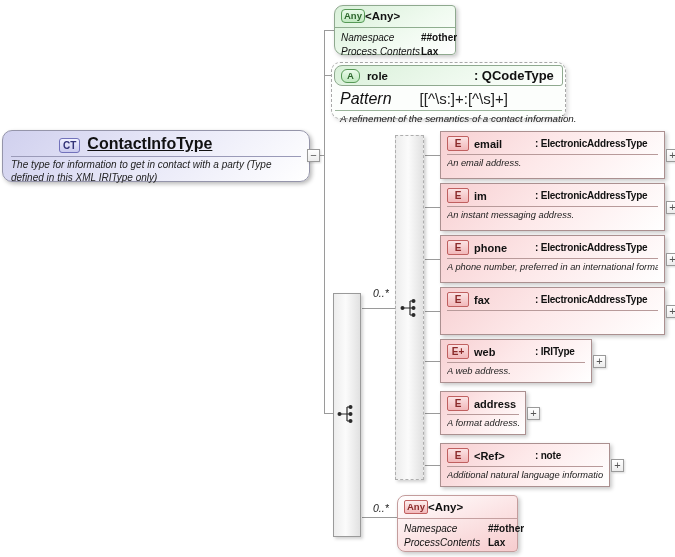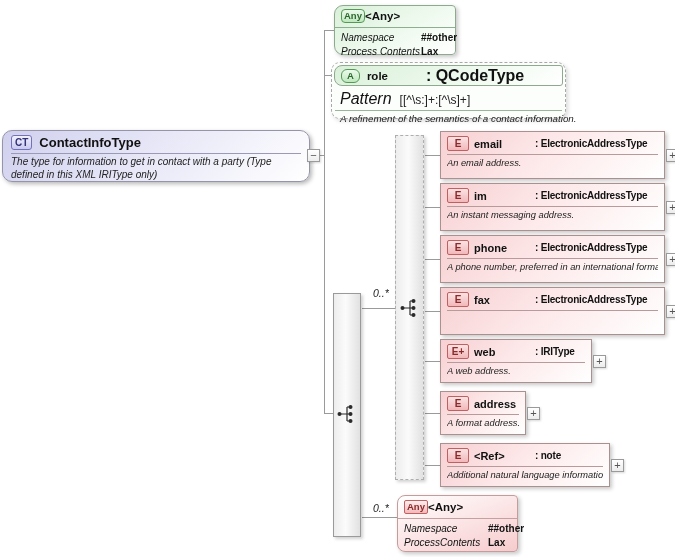--- a/index.html
+++ b/index.html
@@ -19,24 +19,24 @@
   
   .pbox{position:absolute;width:13px;height:13px;box-sizing:border-box;border:1px solid #9a9a9a;
         background:linear-gradient(#ffffff,#ececec);color:#555;font-size:11px;line-height:11px;
         text-align:center;box-shadow:1px 1px 2px rgba(0,0,0,.15);cursor:pointer;}
 
   
   .ctbox{position:absolute;left:2px;top:130px;width:308px;height:52px;box-sizing:border-box;
          border:1px solid #9595aa;border-radius:10px;padding:4px 8px;
          background:linear-gradient(135deg,#d0d0ee 0%,#e6e6f7 45%,#ffffff 100%);
          box-shadow:2px 2px 4px rgba(0,0,0,.28);}
-  .cthead{display:flex;align-items:flex-end;gap:7px;}
+  .cthead{display:flex;align-items:flex-end;gap:7px;margin-left:48px;}
   .badge-ct{border:1px solid #7272bb;border-radius:3px;background:linear-gradient(#f1f1ff,#c9c9ee);
             color:#333377;font-weight:bold;font-size:10px;padding:0 3px;height:13px;line-height:13px;}
-  .cttitle{font-weight:bold;font-size:13px;}
+  .cttitle{font-weight:bold;font-size:16px;text-decoration:underline;}
   .ctsep{height:1px;background:#9a9ab8;margin:3px 0 2px;}
   .ctdesc{font-style:italic;font-size:10px;line-height:1.25;color:#222;}
 
   
   .gbox{position:absolute;left:334px;top:5px;width:122px;height:50px;box-sizing:border-box;
         border:1px solid #8fa98f;border-radius:9px 4px 4px 9px;padding:3px 6px;
         background:linear-gradient(150deg,#d9f0d9 0%,#effaef 55%,#ffffff 100%);
         box-shadow:2px 2px 4px rgba(0,0,0,.22);}
   .ghead{display:flex;align-items:center;}
   .badge-any{border:1px solid #569956;border-radius:4px;background:linear-gradient(#ebfaeb,#bfe8bf);
@@ -50,24 +50,24 @@
   
   .rolebox{position:absolute;left:331px;top:62px;width:235px;height:57px;box-sizing:border-box;
            border:1px dashed #a8a8a8;border-radius:9px;background:#fcfefc;
            box-shadow:2px 2px 4px rgba(0,0,0,.15);}
   .rolehead{margin:2px;height:21px;box-sizing:border-box;display:flex;align-items:center;gap:7px;
             border:1px solid #8fa98f;border-radius:8px 3px 3px 8px;padding:0 6px;
             background:linear-gradient(150deg,#d9f0d9 0%,#f0faf0 60%,#ffffff 100%);}
   .badge-a{border:1px solid #569956;border-radius:6px;background:linear-gradient(#ebfaeb,#bfe8bf);
            color:#2d662d;font-weight:bold;font-size:9.5px;padding:0 5px;height:12px;line-height:12px;}
   .rname{font-weight:bold;font-size:11.5px;width:52px;flex:none;}
-  .rtype{font-weight:bold;font-size:16px;}
+  .rtype{font-weight:bold;font-size:13px;margin-left:48px;}
   .rpat{display:flex;align-items:baseline;gap:8px;padding:2px 8px 1px;}
   .rpatlabel{font-style:italic;font-size:16px;}
-  .rpatvalue{font-size:12px;color:#222;}
+  .rpatvalue{font-size:15px;color:#222;margin-left:20px;}
   .rpatsep{height:1px;background:#9bb59b;margin:1px 3px;}
   .rdesc{font-style:italic;font-size:9.8px;padding:1px 8px;color:#222;white-space:nowrap;}
 
   
   .ebox{position:absolute;left:440px;box-sizing:border-box;border:1px solid #ab9090;padding:4px 6px;
         background:linear-gradient(135deg,#f7d0d2 0%,#fde8e9 45%,#ffffff 100%);
         box-shadow:2px 2px 4px rgba(0,0,0,.22);cursor:pointer;}
   .el0{top:131px;width:225px;height:48px;}
   .el1{top:183px;width:225px;height:48px;}
   .el2{top:235px;width:225px;height:48px;}

